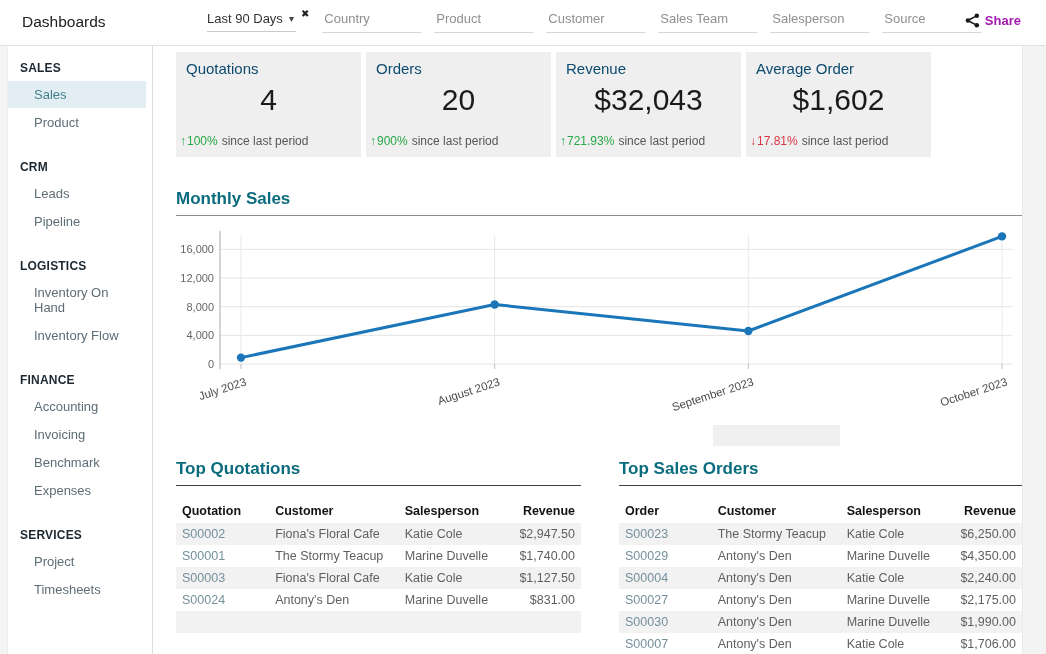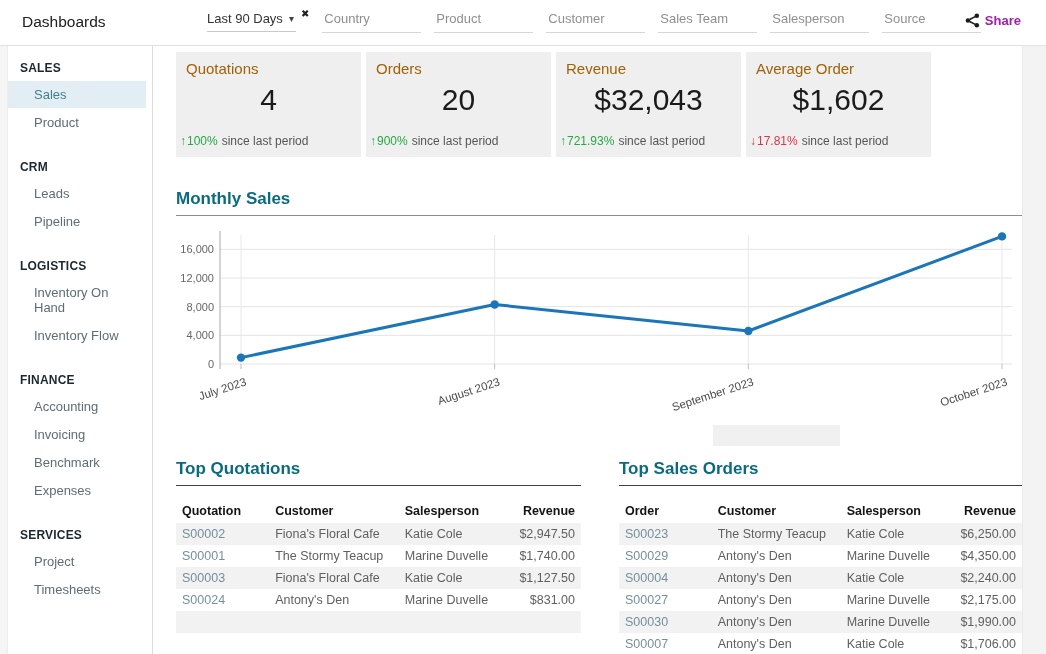--- a/index.html
+++ b/index.html
@@ -27,21 +27,21 @@
   .side-item{font-size:13px;color:#5d6d75;padding:6px 4px 6px 26px;margin:1px 6px 1px 0;cursor:pointer;}
   .side-item.active{background:#e2eef3;color:#43808f;}
 
   
   .main{position:absolute;left:154px;top:46px;right:24px;bottom:0;overflow:hidden;background:#fff;padding-left:22px;box-sizing:border-box;}
   .right-strip{position:absolute;right:0;top:45px;bottom:0;width:24px;background:#f3f3f3;border-left:1px solid #e9e9e9;box-sizing:border-box;}
 
   
   .kpis{display:flex;gap:5px;margin-top:6px;}
   .kpi{width:185px;height:105px;background:#efefef;position:relative;box-sizing:border-box;cursor:pointer;}
-  .kpi-title{font-size:15px;color:#a16207;padding:8px 0 0 10px;}
+  .kpi-title{font-size:15px;color:#0c4a6e;padding:8px 0 0 10px;}
   .kpi-value{font-size:30px;color:#1b1b1b;text-align:center;margin-top:6px;}
   .kpi-delta{position:absolute;left:4px;bottom:9px;font-size:12px;color:#565656;white-space:nowrap;}
   .kpi-delta .arrow{font-weight:bold;margin-right:1px;}
   .kpi-delta .pct{margin-right:4px;}
   .kpi-delta.up .arrow,.kpi-delta.up .pct{color:#28a745;}
   .kpi-delta.down .arrow,.kpi-delta.down .pct{color:#dc3545;}
 
   
   .section-head{margin-top:32px;padding-bottom:6px;border-bottom:1px solid #8d8d8d;}
   .section-title{font-size:17px;font-weight:bold;color:#0b6b7e;}

